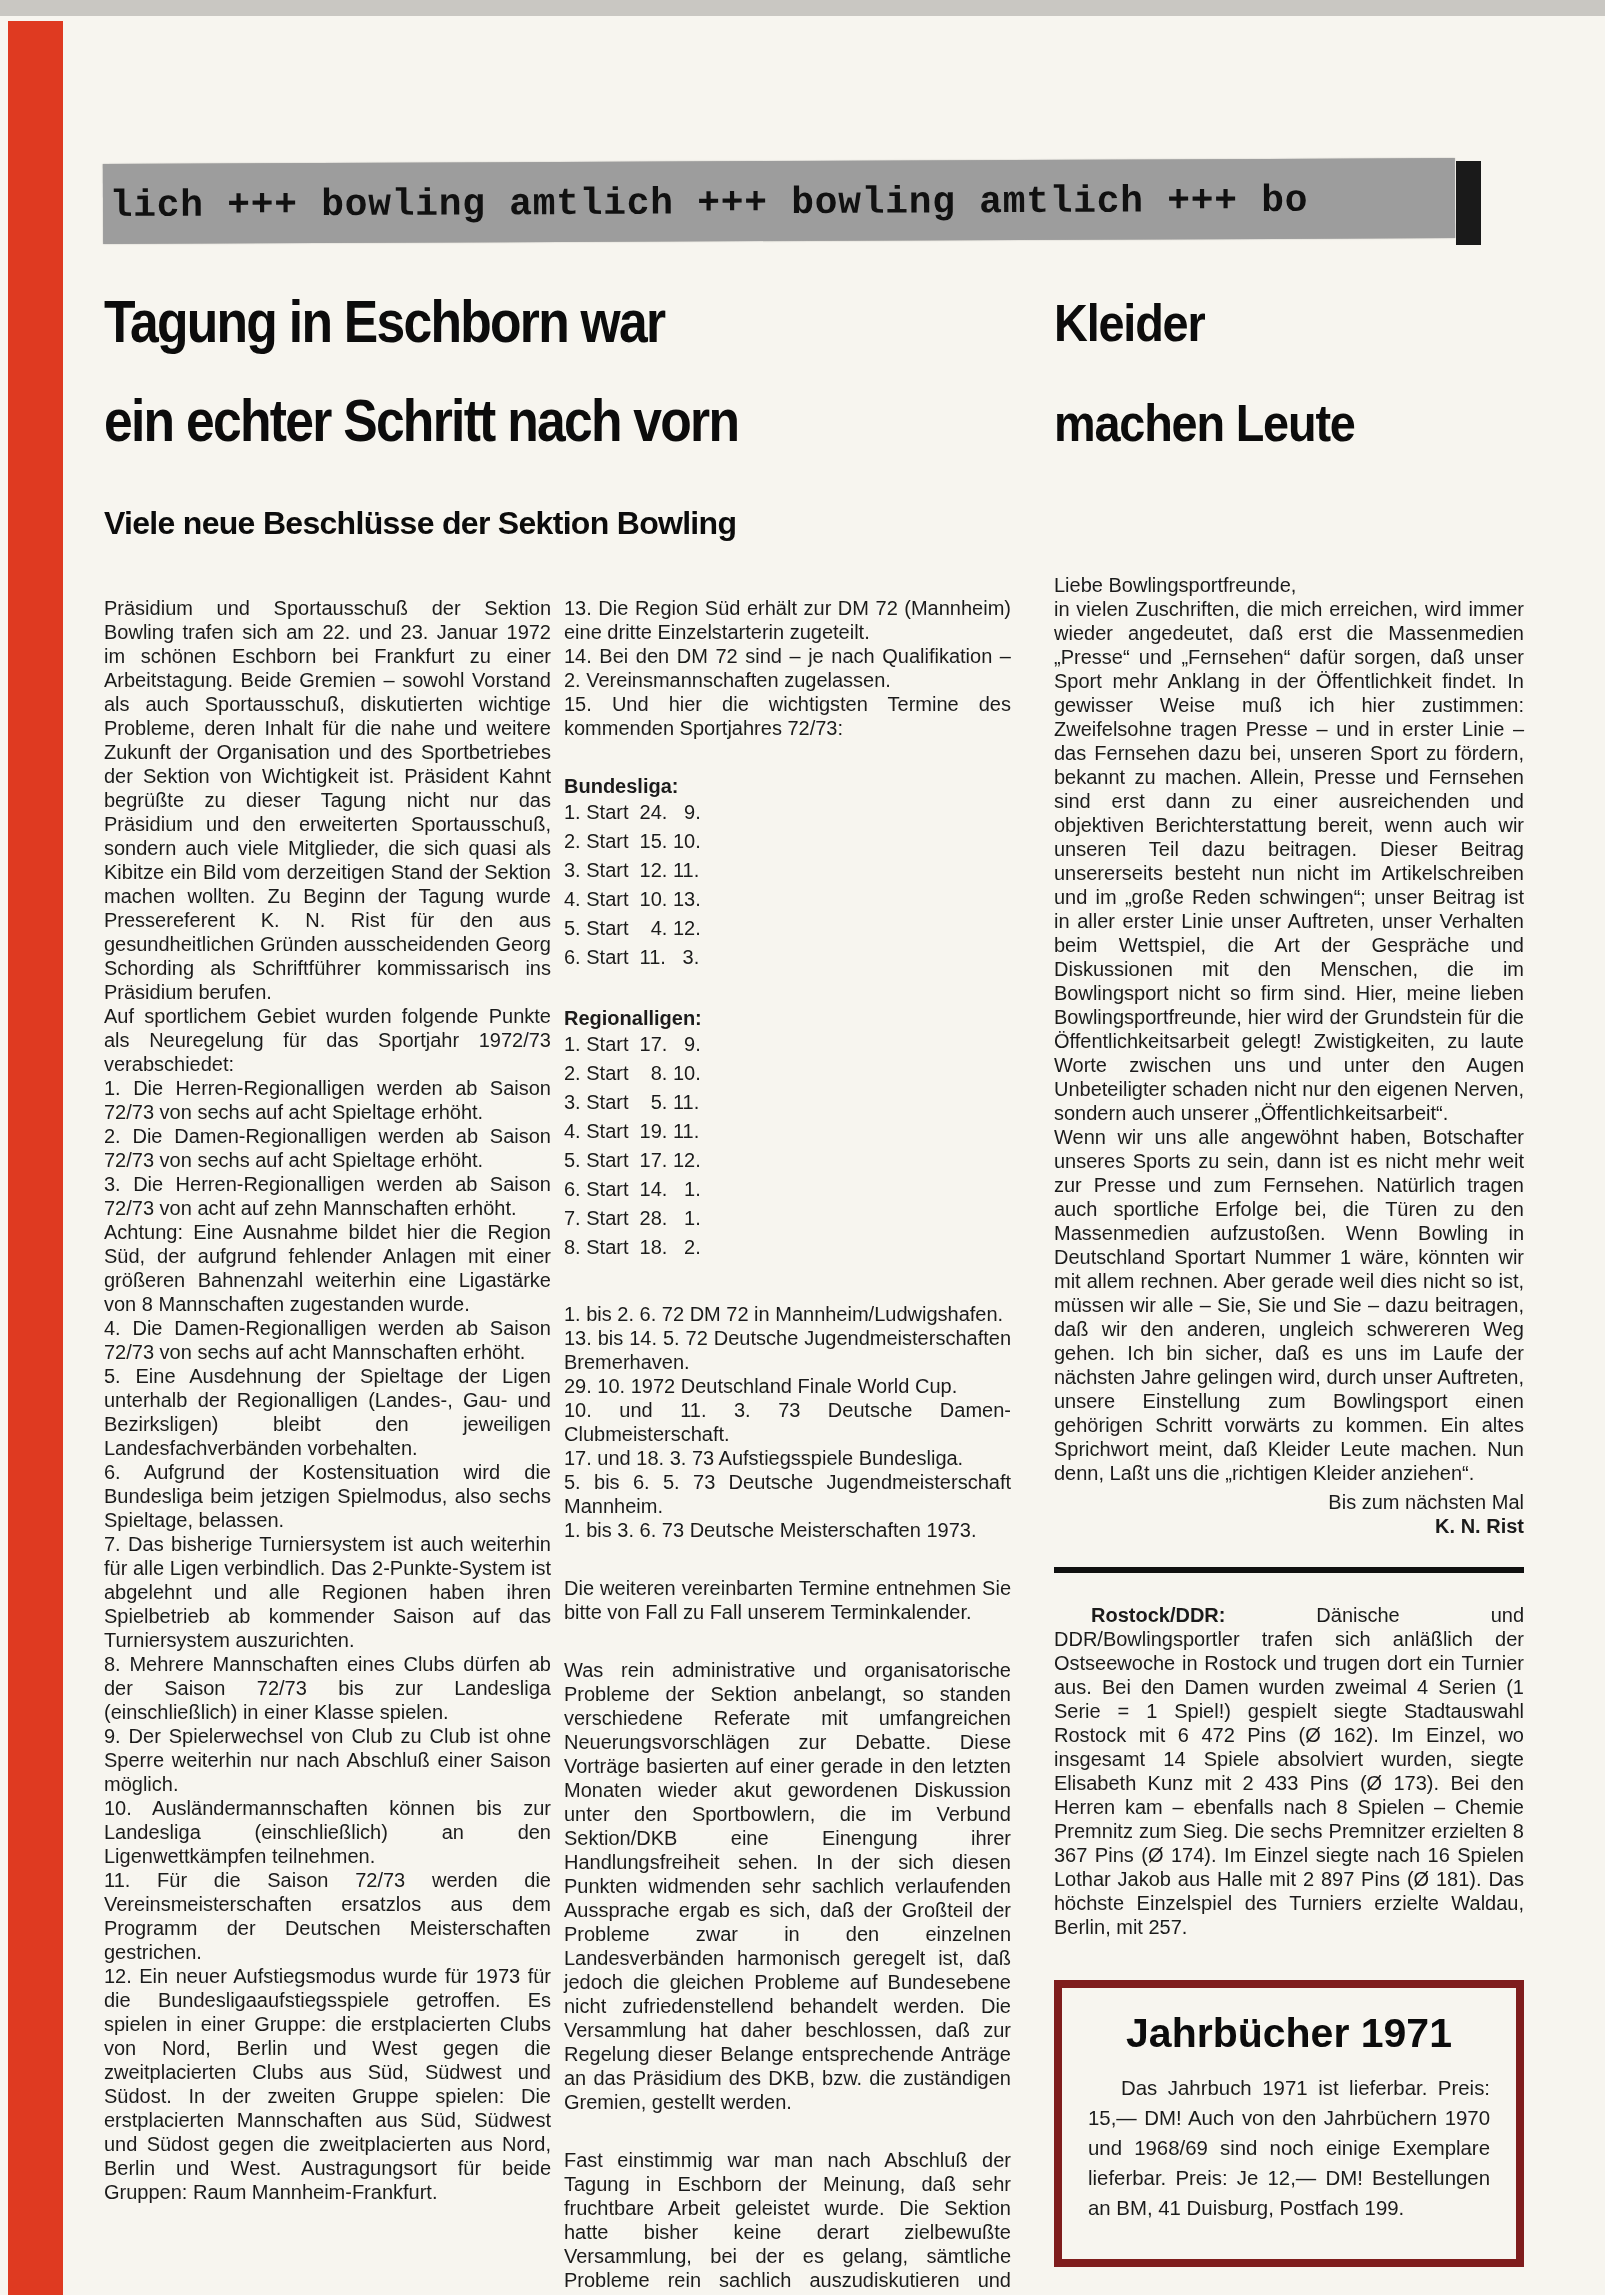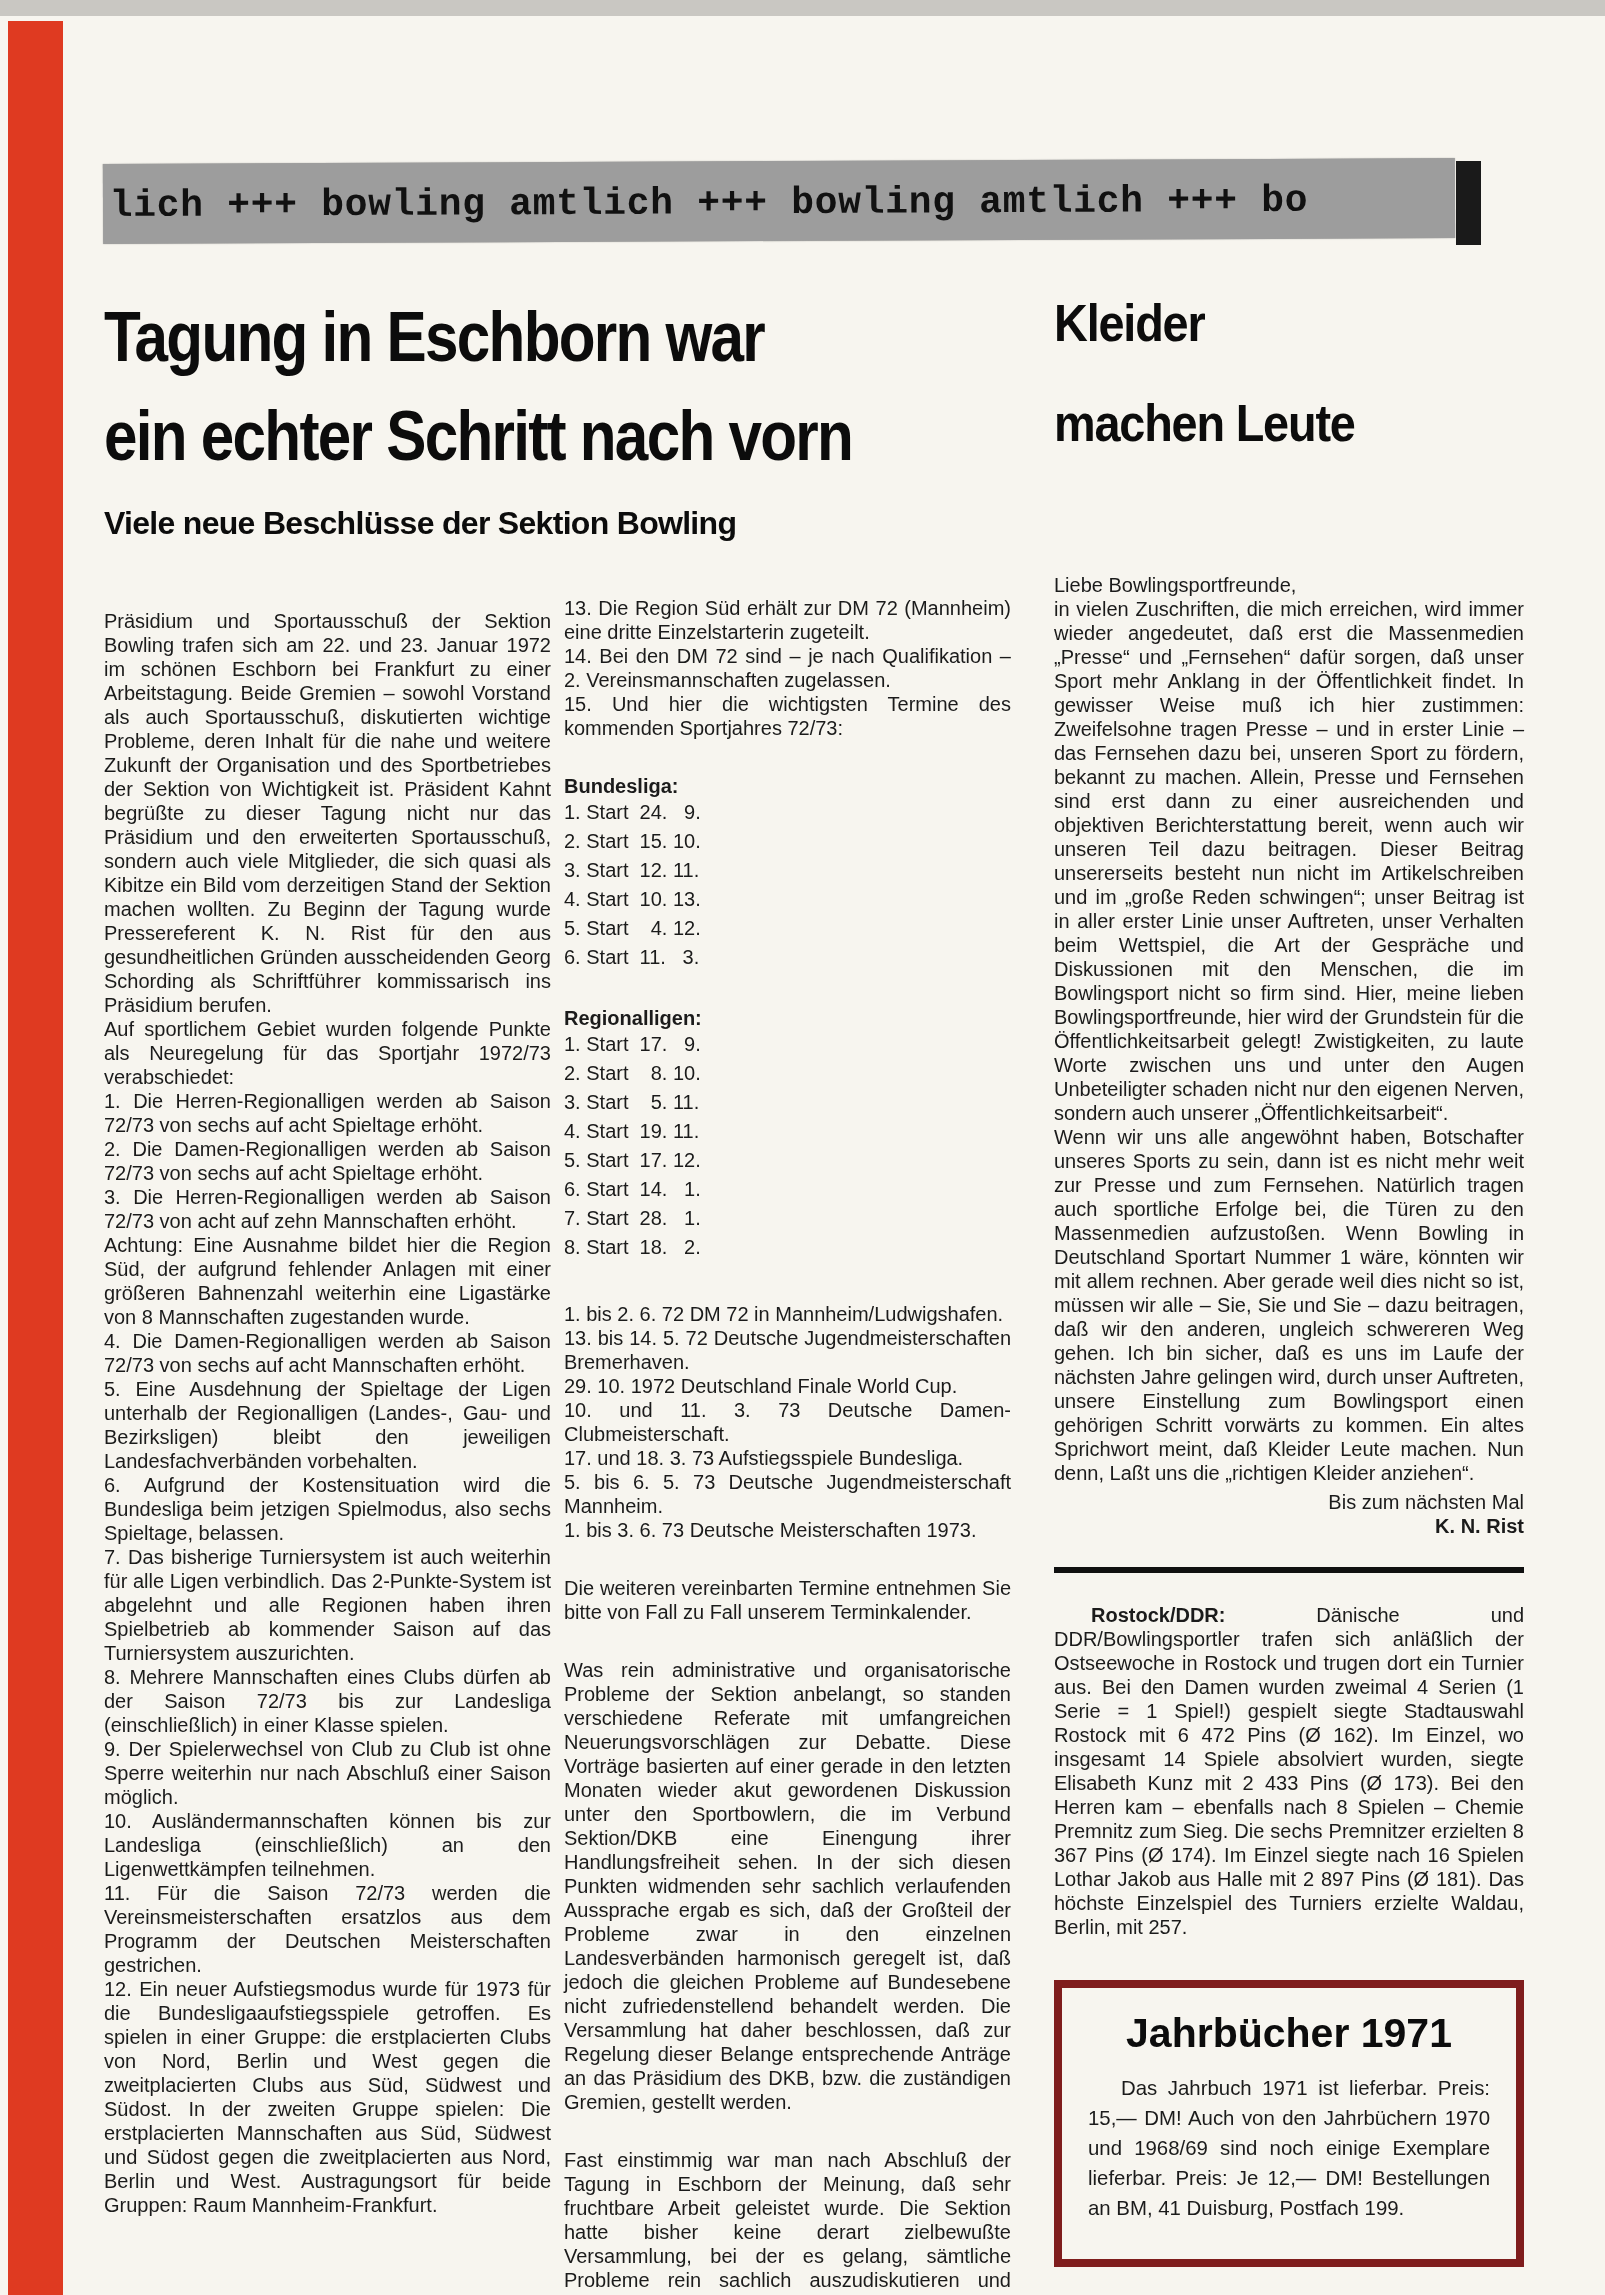--- a/index.html
+++ b/index.html
@@ -33,39 +33,39 @@
     letter-spacing:0.7px;
     color:#111;
     white-space:nowrap;
     padding-left:6.6px;
   }
   .banner-endcap{
     position:absolute;left:1456px;top:145px;width:25px;height:84px;
     background:#1a1a1a;
   }
   .headline{
-    position:absolute;left:104px;top:272px;margin:0;
-    font-size:70px;line-height:99px;font-weight:bold;
+    position:absolute;left:104px;top:256px;margin:0;
+    font-size:60px;line-height:99px;font-weight:bold;
     letter-spacing:-2px;color:#0c0c0c;white-space:nowrap;
   }
   .headline .hl-line{display:block;transform:scaleX(0.86);transform-origin:left top;}
   .subhead{
     position:absolute;left:104px;top:489px;margin:0;
     font-size:32px;font-weight:bold;letter-spacing:-0.7px;color:#0c0c0c;white-space:nowrap;
   }
   .right-headline{
     position:absolute;left:1054px;top:257px;margin:0;
     font-size:52px;line-height:100px;font-weight:bold;
     letter-spacing:-1.3px;color:#0c0c0c;white-space:nowrap;
   }
   .right-headline .hl-line{display:block;transform:scaleX(0.9);transform-origin:left top;}
 
   .col{position:absolute;font-size:20px;line-height:24px;}
   .col p{margin:0;text-align:justify;}
-  .col1{left:104px;top:593px;width:447px;}
+  .col1{left:104px;top:580px;width:447px;}
   .col2{left:564px;top:580px;width:447px;}
   .col3{left:1054px;top:557px;width:470px;}
 
   .list-title{font-weight:bold;margin-top:34px !important;text-align:left !important;}
   .sched{line-height:29px;white-space:pre;text-align:left;}
   .termine{margin-top:40px;}
   .termine p{margin:0;}
   .note{margin-top:34px !important;}
   .spaced{margin-top:34px !important;}
 

